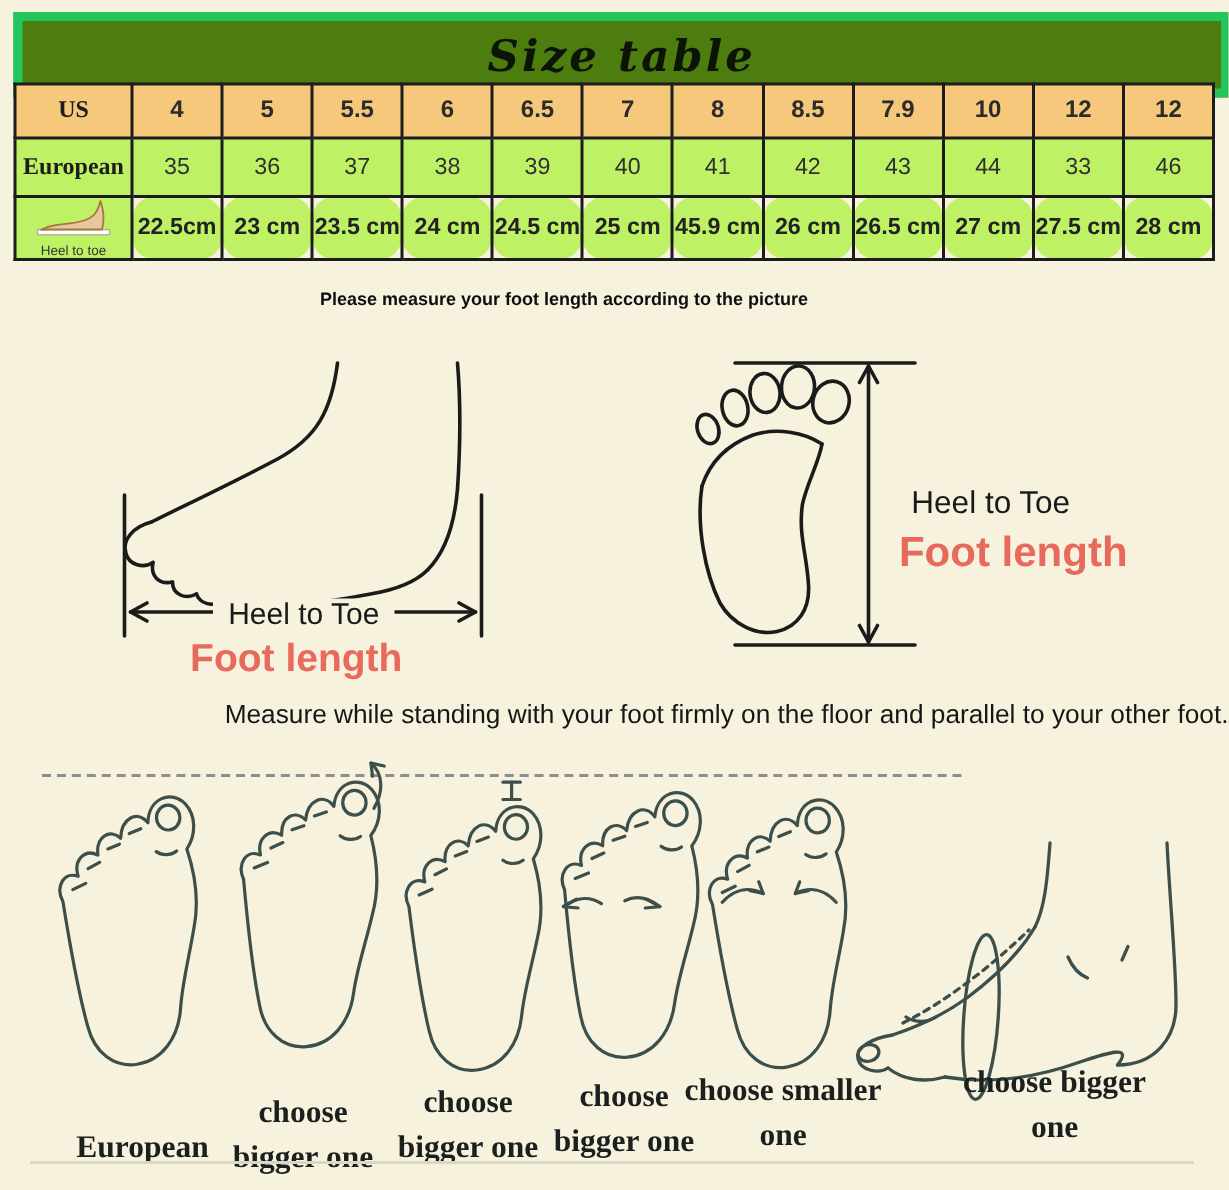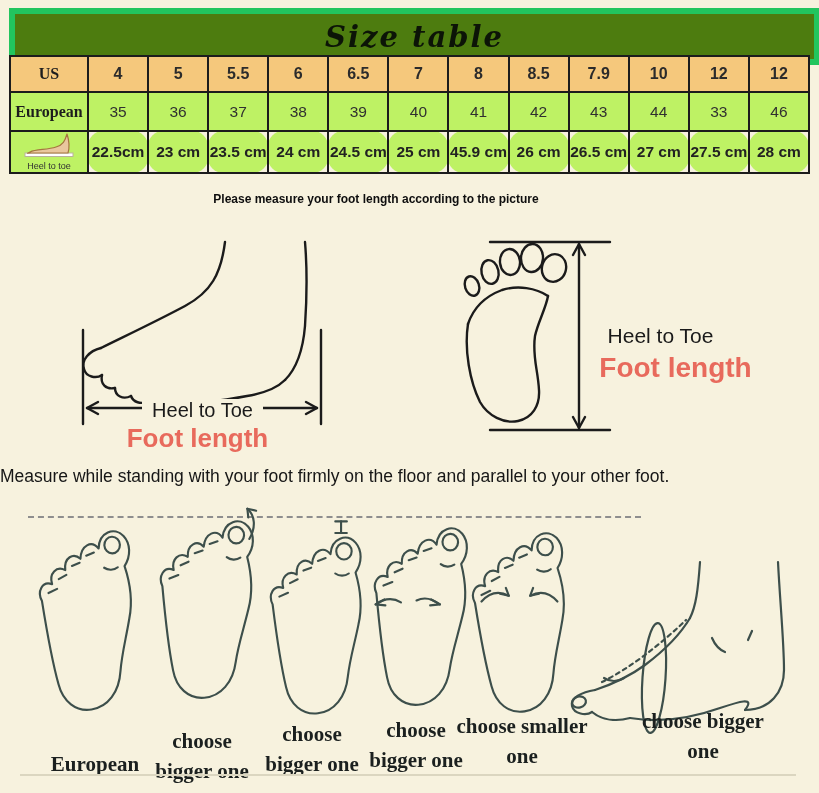--- a/index.html
+++ b/index.html
@@ -18,21 +18,21 @@
   tr.row-eu th,tr.row-eu td,tr.row-cm th,tr.row-cm td{background:#bef264;}
   tr.row-us td{font-size:16px;font-weight:700;color:#2b2b2b;}
   tr.row-eu td{font-size:15.5px;color:#303030;}
   tr.row-cm td{font-size:15.5px;font-weight:700;color:#222;border-radius:15px;}
   th.rowhead{font-family:"Liberation Serif",serif;font-weight:700;font-size:16px;color:#1d1d1d;}
   .heel-th{font-family:"Liberation Sans",sans-serif;}
   .heel-th .heel-label{font-size:9px;font-weight:400;color:#333;margin-top:-2px;}
   
   .measure-heading{position:absolute;left:0;top:192px;width:752px;text-align:center;
                    font-size:12px;font-weight:700;color:#0e0e0e;}
-  .standing-note{position:absolute;left:0;top:466px;width:819px;text-align:left;
+  .standing-note{position:absolute;left:0;top:466px;width:819px;text-align:right;
                  font-size:17.5px;color:#161616;}
   
   .heel-lbl{position:absolute;text-align:center;font-size:20px;color:#1a1a1a;}
   .heel-lbl span{background:#f7f2de;padding:0 10px;}
   .footlen{position:absolute;text-align:center;font-weight:700;color:#e86a5c;}
   
   .dashed-line{position:absolute;left:28px;top:516px;width:613px;height:0;border-top:2px dashed #8e8e8e;}
   .faint-line{position:absolute;left:20px;top:774px;width:776px;height:0;border-top:2px solid #dbd6c0;}
   .fit-label{position:absolute;text-align:center;font-family:"Liberation Serif",serif;
              font-weight:700;font-size:21px;line-height:30px;color:#1b201f;}

